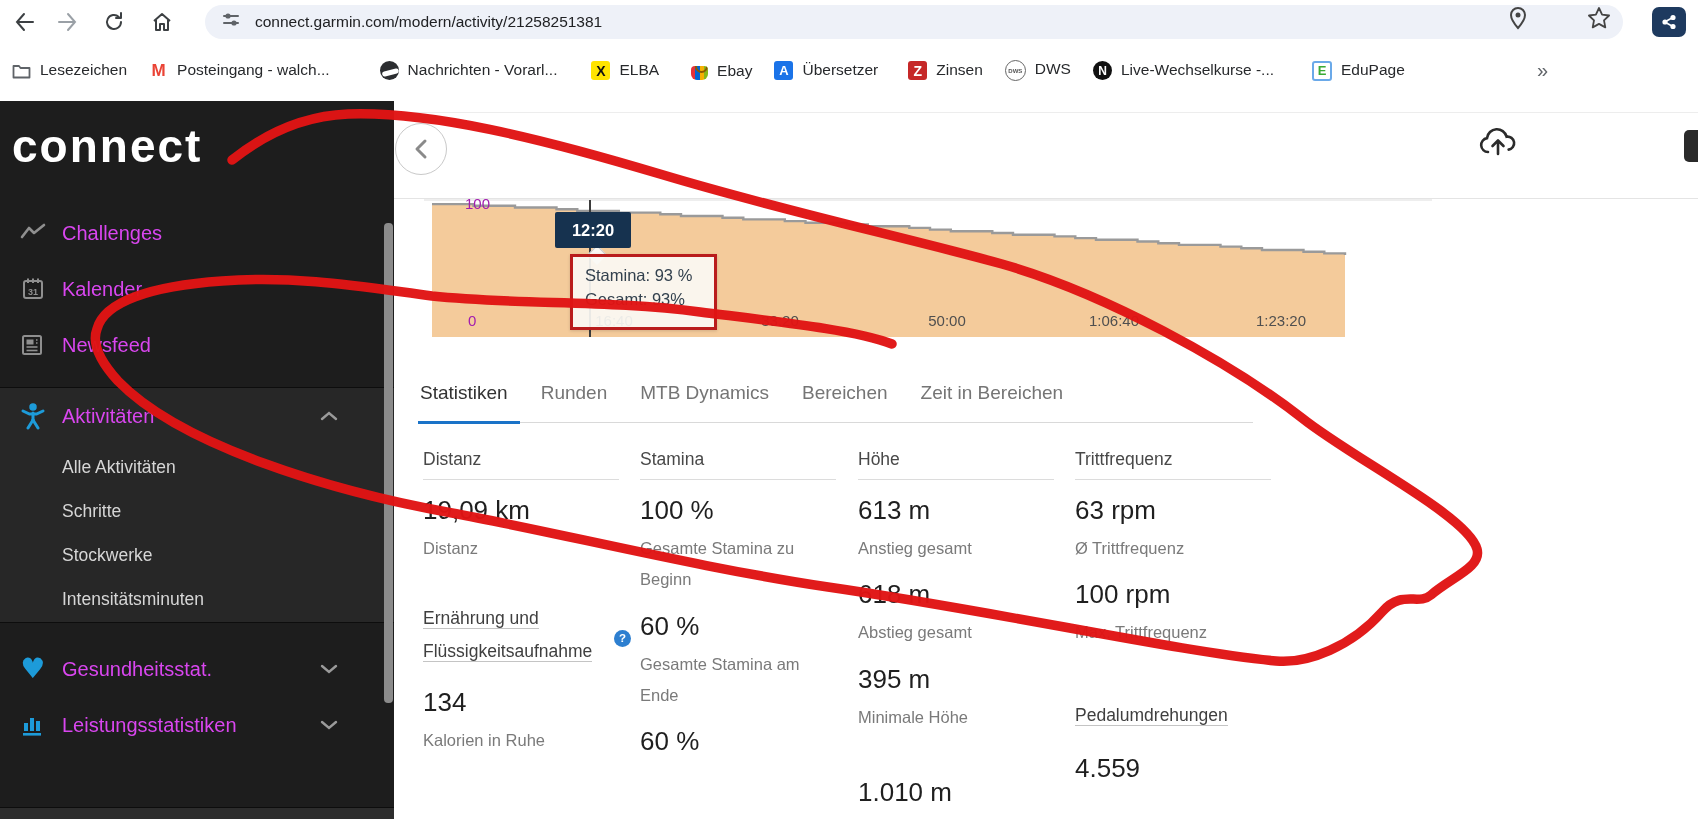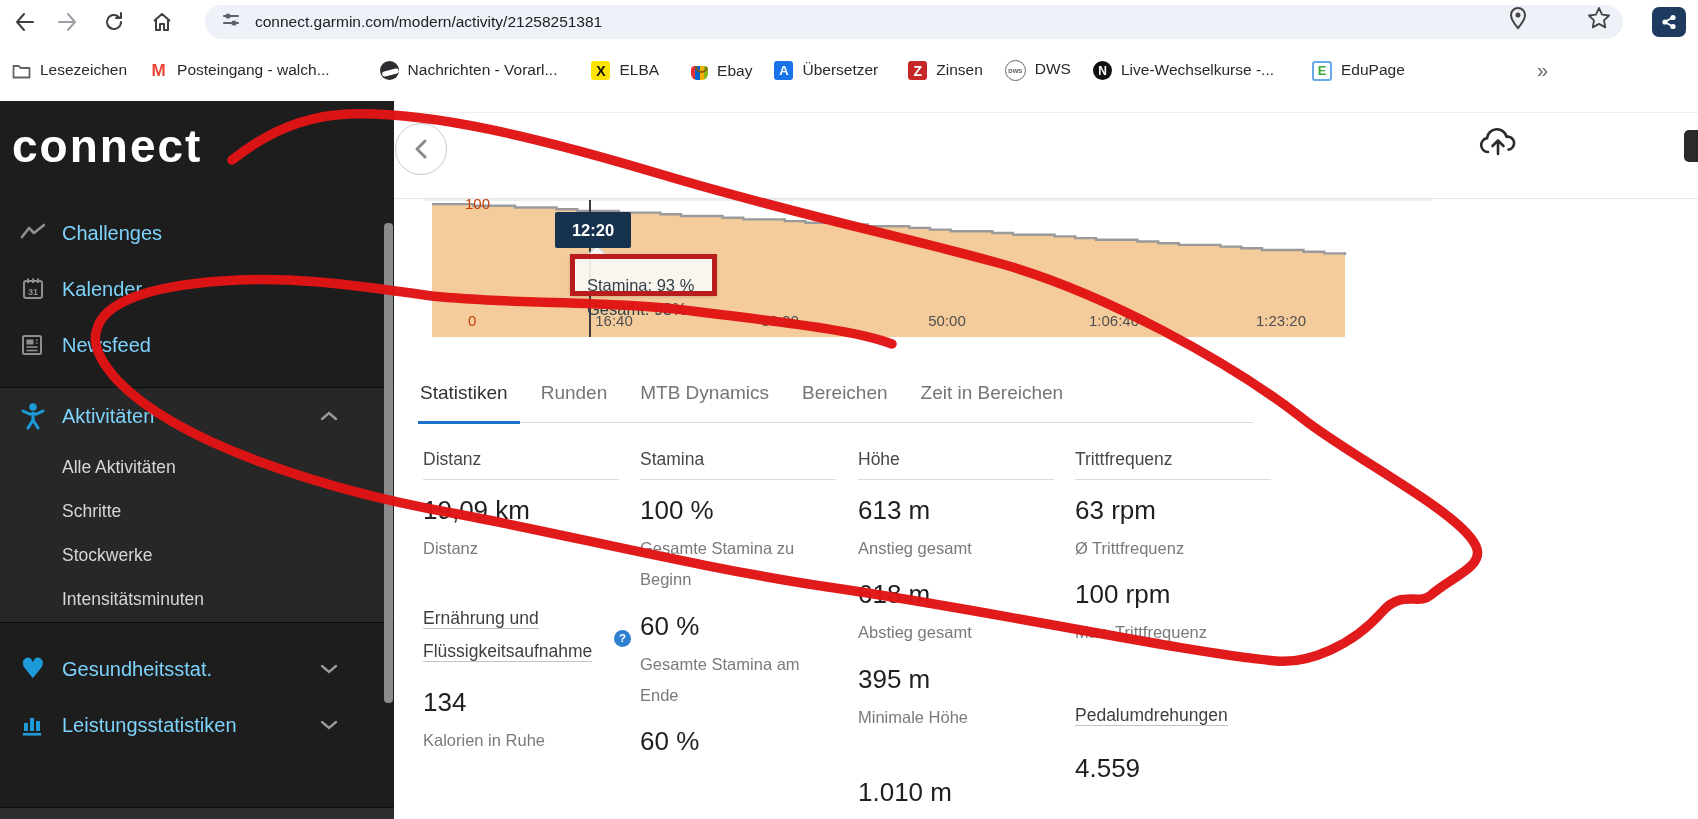--- a/index.html
+++ b/index.html
@@ -33,48 +33,48 @@
   .fav-dws{border:1.5px solid #666;border-radius:50%;color:#555;font-size:6px;font-weight:bold;}
   .fav-live{background:#111;border-radius:50%;color:#fff;font-size:12px;}
   .fav-edu{background:#fff;border:2px solid #6aa9e9;color:#3aaa35;font-size:13px;width:16px;height:16px;}
   #bm-overflow{margin-left:auto;margin-right:150px;font-size:20px;color:#5f6368;cursor:pointer;}
   
   #app{position:absolute;left:0;top:97px;width:1698px;height:722px;background:#fff;}
   #sidebar{position:absolute;left:0;top:4px;width:394px;height:718px;background:#1d1d1d;}
   #logo{position:absolute;left:12px;top:18px;font-size:46px;color:#fff;letter-spacing:2px;font-weight:700;}
   .nav-row{position:absolute;left:0;width:394px;height:40px;display:flex;align-items:center;cursor:pointer;}
   .nav-icon{width:26px;height:26px;margin-left:20px;display:flex;align-items:center;justify-content:center;flex:0 0 auto;}
-  .nav-label{font-size:20px;color:#7dd3fc;margin-left:16px;}
+  .nav-label{font-size:20px;color:#d946ef;margin-left:16px;}
   .sub-label{font-size:17.5px;color:#d6d6d6;margin-left:62px;}
   .chev{position:absolute;right:56px;}
   .sb-divider{position:absolute;left:0;width:394px;height:1px;background:#0d0d0d;}
   #active-section{position:absolute;left:0;top:287px;width:394px;height:234px;background:#272727;}
   #sb-bottom-strip{position:absolute;left:0;top:707px;width:394px;height:11px;background:#2d2d2d;}
   #sb-scroll{position:absolute;left:384px;top:122px;width:9px;height:480px;background:#8b8b8b;border-radius:4px;}
   .heart{font-family:"DejaVu Sans",sans-serif;font-size:28px;color:#1d9bd9;line-height:1;}
   
   #main{position:absolute;left:394px;top:0;width:1304px;height:722px;background:#fff;}
   #main-topline{position:absolute;left:0;top:15px;width:1304px;height:1px;background:#ededed;}
   #back-btn{position:absolute;left:1px;top:26px;width:50px;height:50px;border:1px solid #c9c9c9;
     border-radius:50%;display:flex;align-items:center;justify-content:center;cursor:pointer;background:#fff;}
   #header-divider{position:absolute;left:0;top:101px;width:1304px;height:1px;background:#e4e4e4;}
   #cloud-btn{position:absolute;left:1084px;top:28px;width:40px;height:36px;cursor:pointer;}
   #edge-icon{position:absolute;left:1290px;top:33px;width:28px;height:32px;background:#2a2a2a;border-radius:5px;}
   
   #chart{position:absolute;left:30px;top:102px;width:1010px;height:142px;}
   #chart svg{position:absolute;left:0;top:0;}
-  .ytick{position:absolute;font-size:15px;color:#c2410c;}
+  .ytick{position:absolute;font-size:15px;color:#a21caf;}
   .xtick{position:absolute;top:113px;font-size:15px;color:#4f4f4f;transform:translateX(-50%);}
   #cursor-line{position:absolute;left:165px;top:1px;width:1.5px;height:137px;background:#3c3c3c;z-index:2;}
   #tt-time{position:absolute;left:131px;top:13px;width:76px;height:36px;background:#16324f;border-radius:2px;
     color:#fff;font-size:16.5px;font-weight:bold;display:flex;align-items:center;justify-content:center;z-index:4;}
   #tt-pointer{position:absolute;left:166px;top:49px;width:13px;height:13px;background:#faf8f4;
     border-left:1px solid #c9c9c9;border-top:1px solid #c9c9c9;transform:rotate(45deg);z-index:3;}
-  #tt-box{position:absolute;left:146px;top:55px;width:147px;height:42px;background:rgba(250,248,244,0.92);
-    border:5px solid #b91c1c;box-shadow:0 1px 3px rgba(0,0,0,.15);z-index:3;padding:14px 0 0 12px;box-sizing:border-box;}
+  #tt-box{position:absolute;left:146px;top:55px;width:147px;height:76px;background:rgba(250,248,244,0.92);
+    border:3px solid #b91c1c;box-shadow:0 1px 3px rgba(0,0,0,.15);z-index:3;padding:6px 0 0 12px;box-sizing:border-box;}
   .tt-line{font-size:16.5px;color:#33414e;line-height:24px;white-space:nowrap;}
   
   #tabs{position:absolute;left:26px;top:285px;width:833px;height:40px;border-bottom:1px solid #d9d9d9;
     display:flex;gap:33px;}
   .tab{font-size:19px;color:#757575;cursor:pointer;padding-bottom:15px;position:relative;white-space:nowrap;}
   .tab.active{color:#333;font-weight:500;}
   .tab.active::after{content:"";position:absolute;left:-2px;right:-12px;bottom:-2px;height:3px;background:#1a73c8;}
   
   #stats{position:absolute;left:29px;top:352px;width:900px;}
   .col{position:absolute;top:0;width:196px;}

